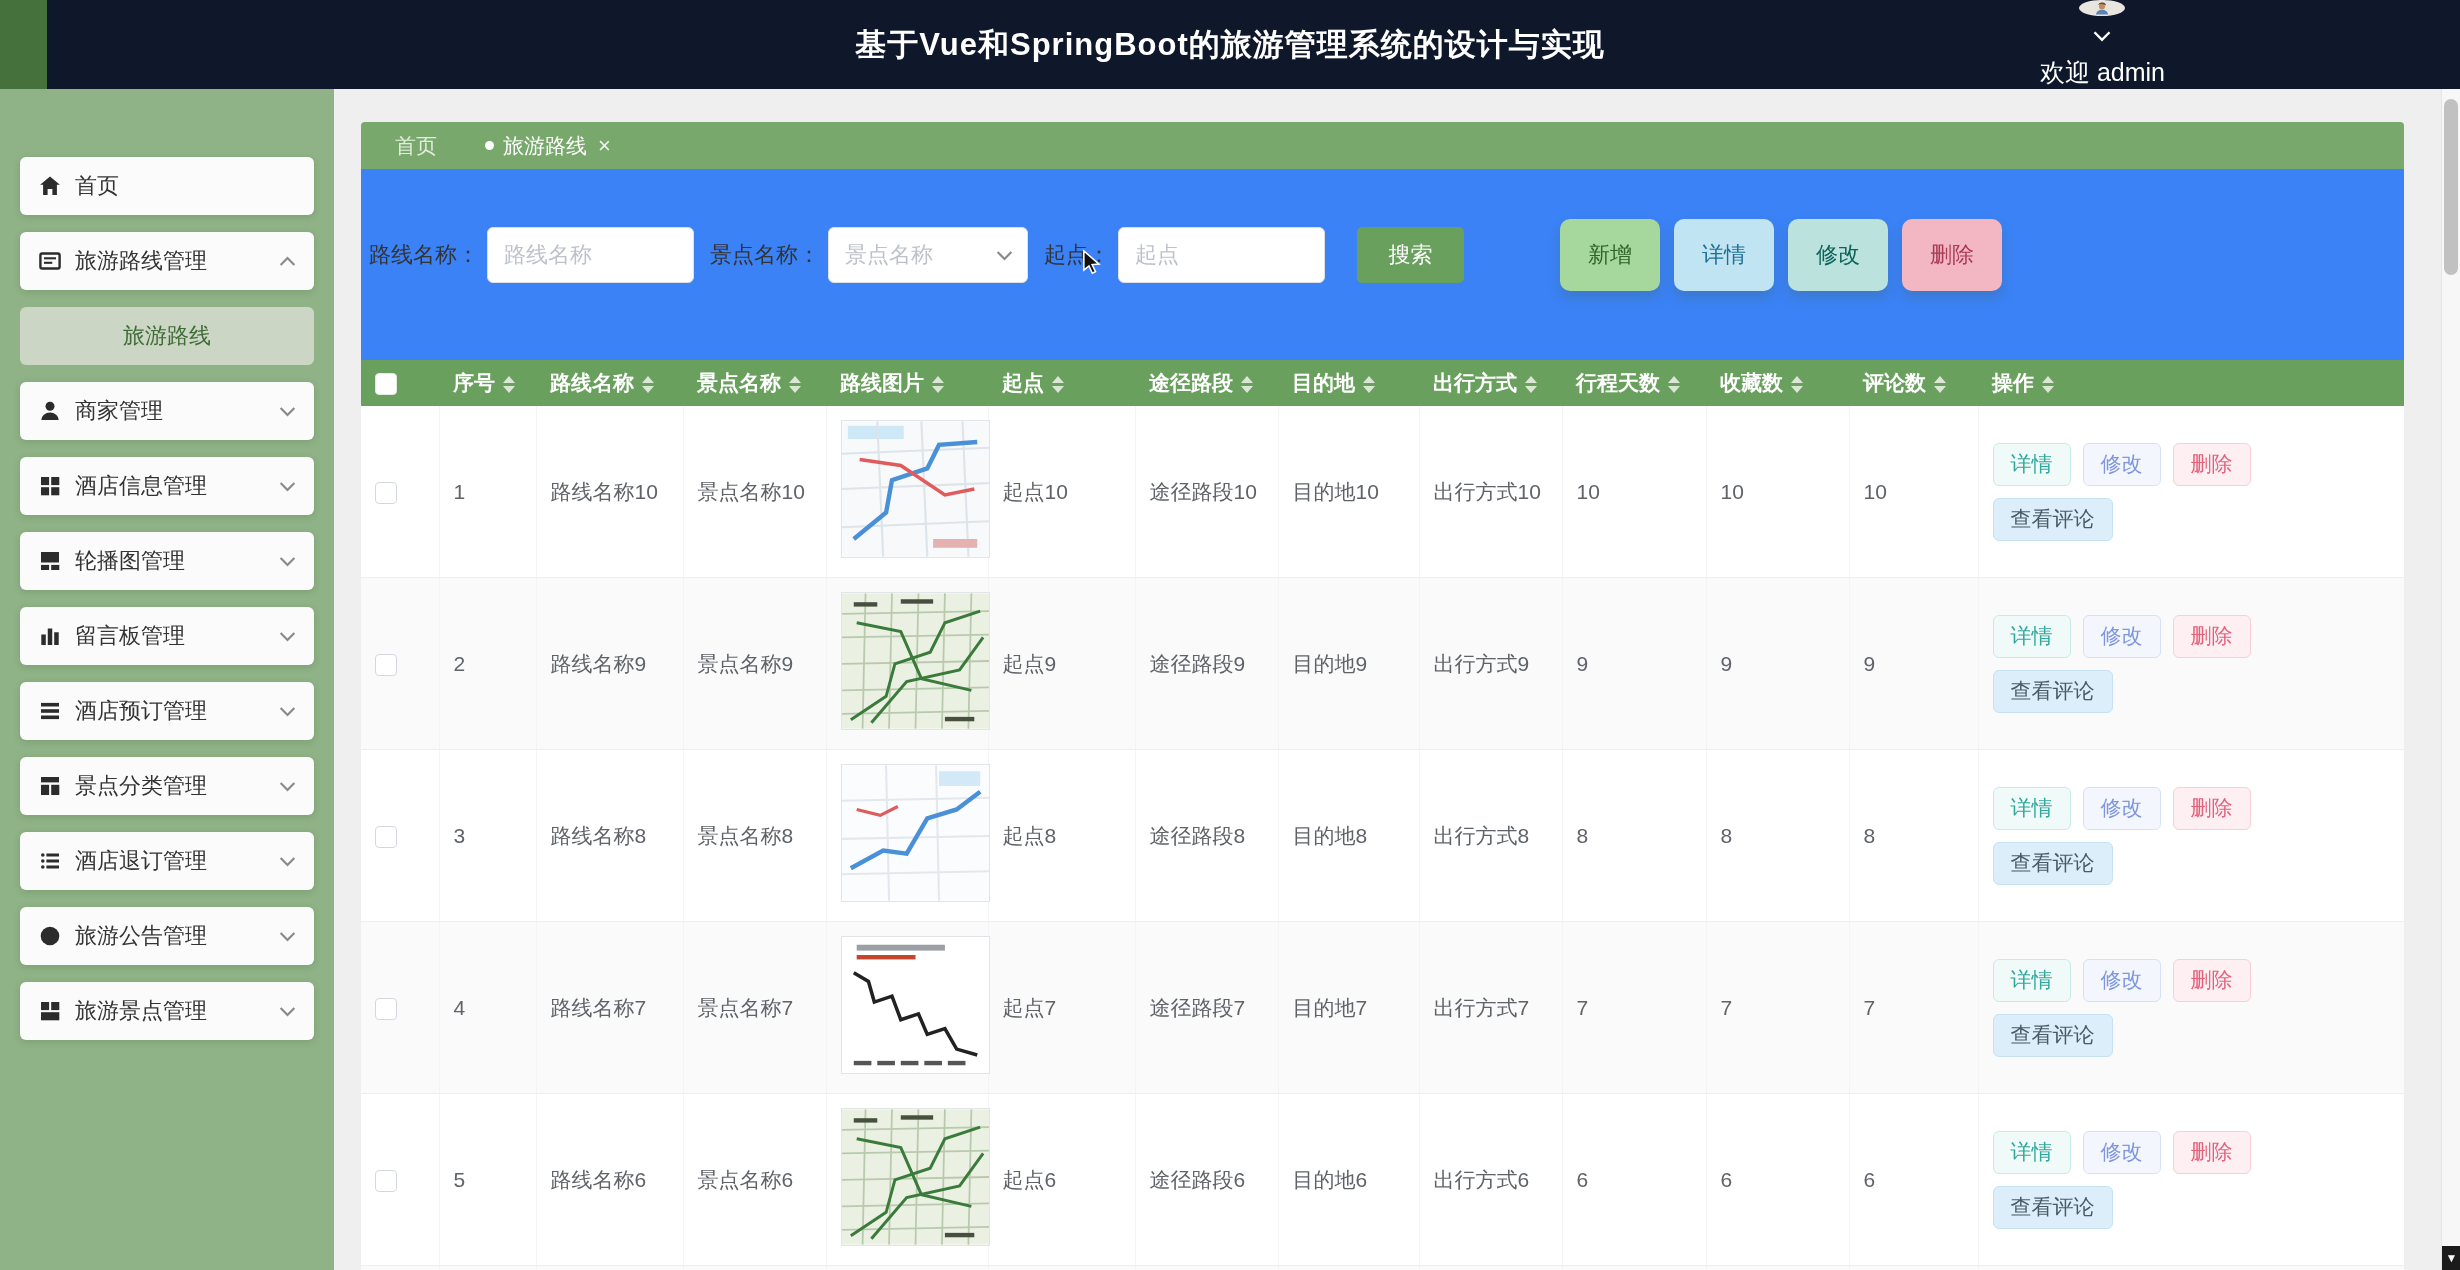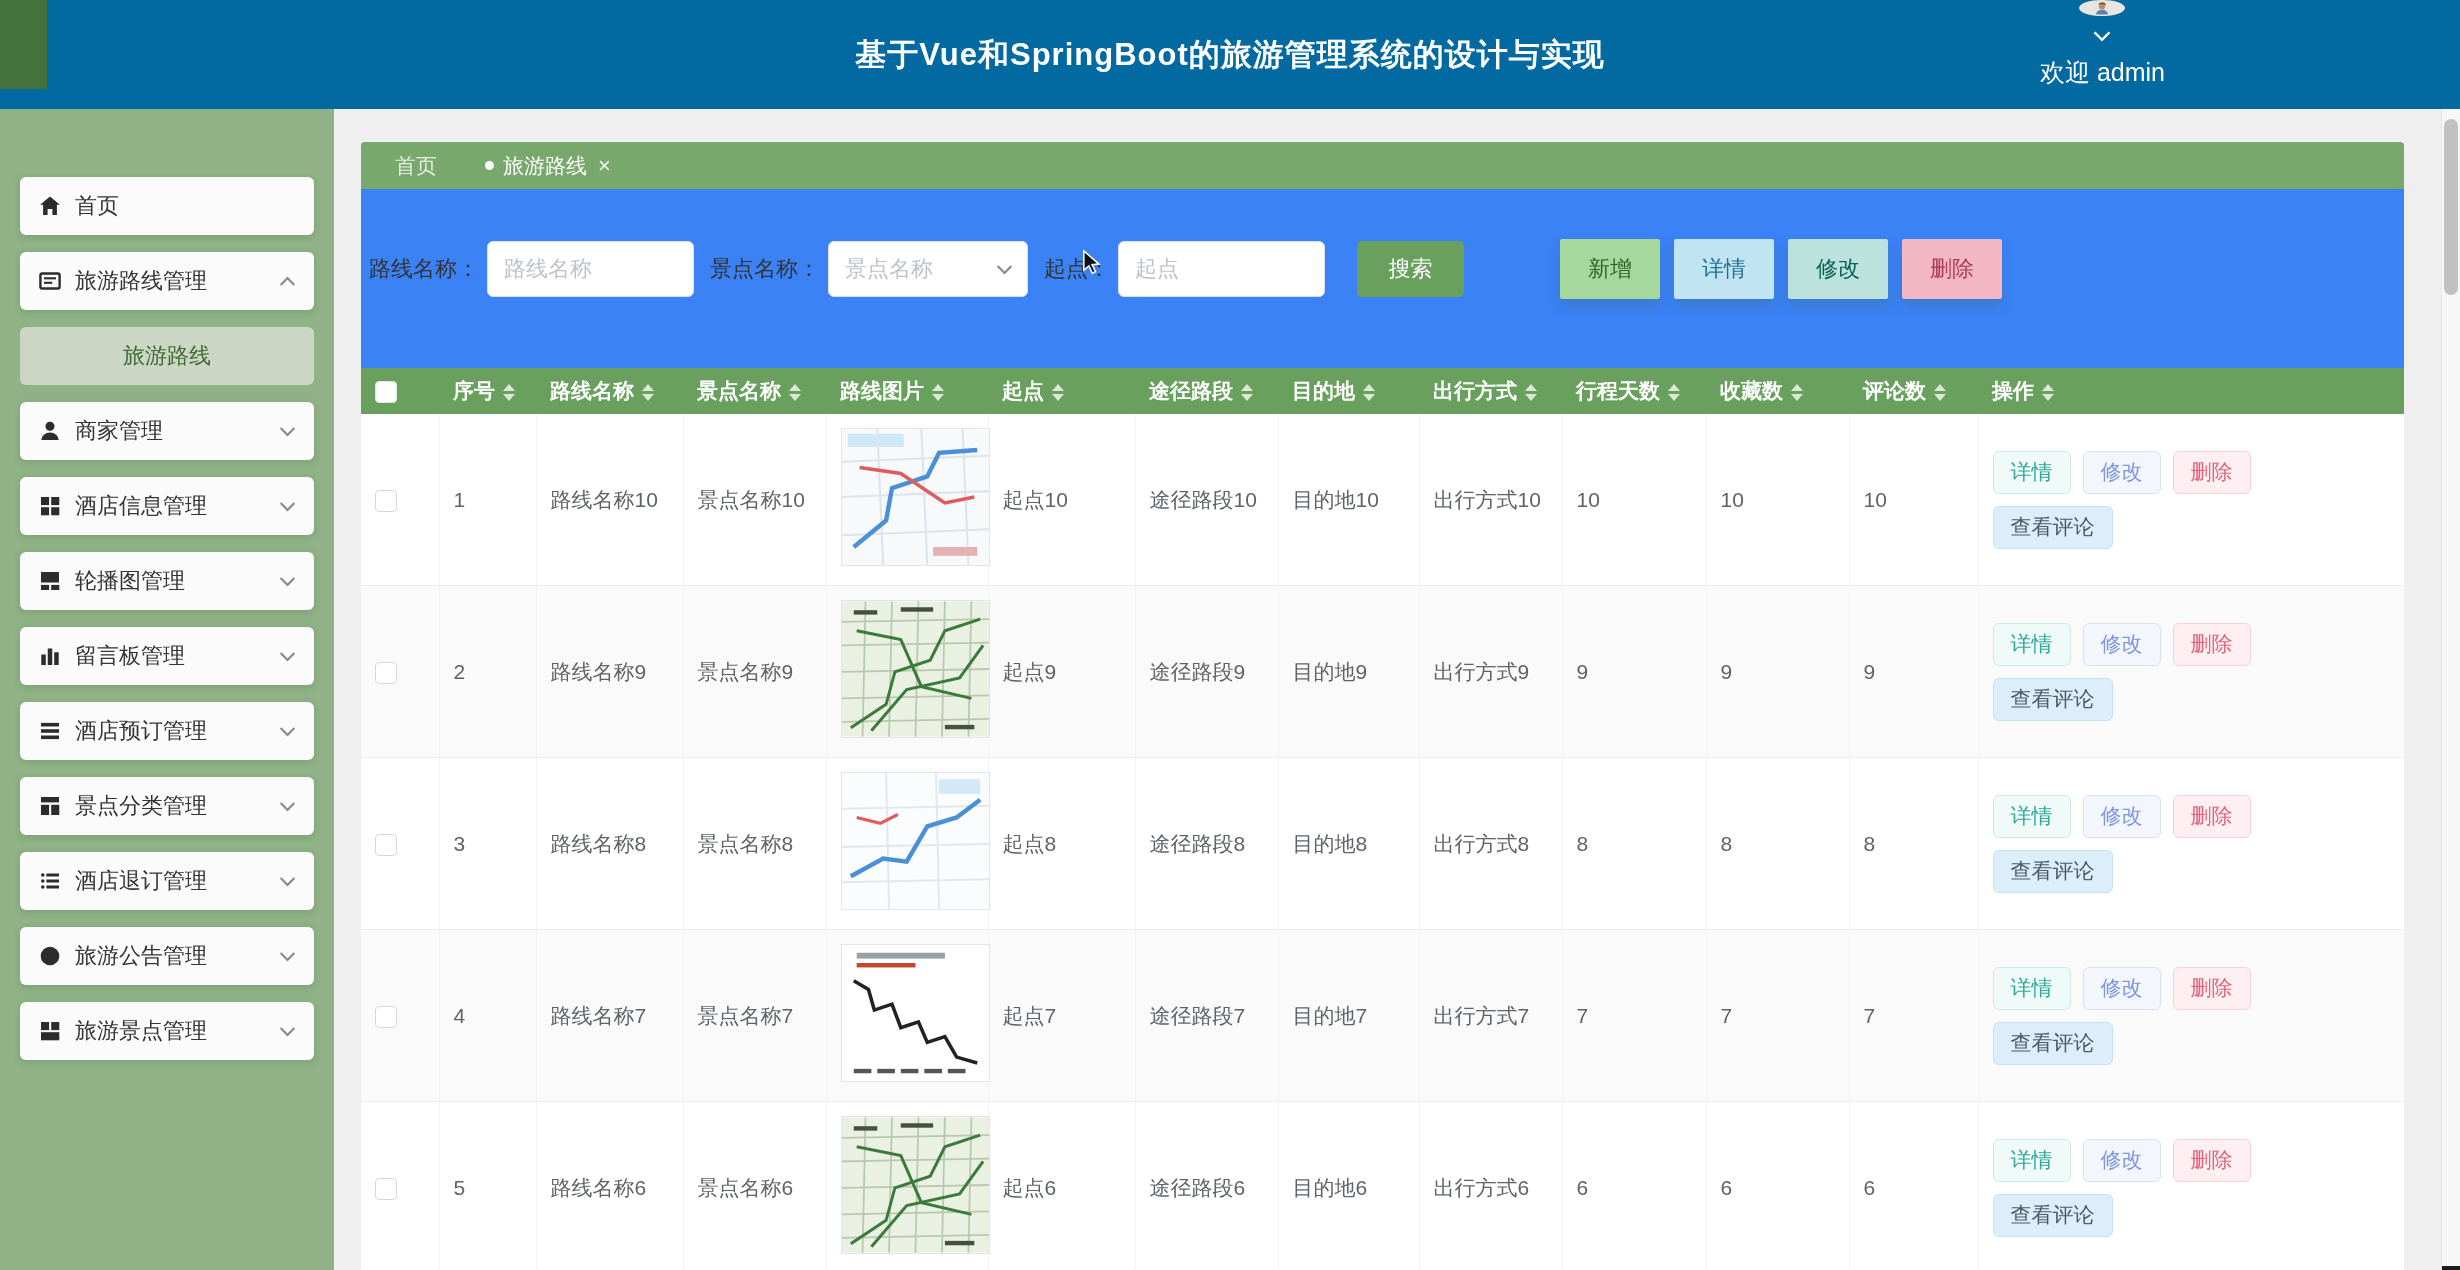--- a/index.html
+++ b/index.html
@@ -1,20 +1,20 @@
 <!DOCTYPE html>
 <html><head>
 <meta charset="utf-8">
 <style>
   * { margin:0; padding:0; box-sizing:border-box; }
   html,body { width:2460px; height:1270px; overflow:hidden; }
   body { font-family:"Liberation Sans","DejaVu Sans",sans-serif; background:#efefef; position:relative; }
 
   
-  .header { position:relative; height:109px; background:#0369a1; display:flex; align-items:center; justify-content:center; }
+  .header { position:relative; height:89px; background:#0f172a; display:flex; align-items:center; justify-content:center; }
   .logo-strip { position:absolute; left:0; top:0; width:47px; height:89px; background:#45713c; }
   .header-title { color:#fff; font-size:31px; font-weight:bold; letter-spacing:1px; }
   .user-area { position:absolute; right:295px; top:0; height:89px; display:flex; align-items:center; gap:14px;flex-direction:column; }
   .avatar { width:46px; height:46px; border-radius:50%; overflow:hidden; background:#e9e6e2; cursor:pointer; }
   .avatar svg { width:100%; height:100%; display:block; }
   .user-chevron svg { width:18px; height:12px; display:block; }
   .welcome-text { color:#fff; font-size:25px; }
 
   
   .body-row { display:flex; height:1181px; background:#efefef; }
@@ -42,21 +42,21 @@
 
   
   .search-row { display:flex; align-items:center; padding-left:8px; }
   .filter { display:flex; align-items:center; margin-right:16px; }
   .filter-label { font-size:22px; color:#333; margin-right:8px; white-space:nowrap; }
   .txt-input { width:207px; height:56px; border:1px solid #dcdfe6; border-radius:6px; font-size:22px; color:#333; padding:0 16px; outline:none; background:#fff; }
   .txt-input::placeholder { color:#bdc2ca; }
   .select-box { width:200px; height:56px; border:1px solid #dcdfe6; border-radius:6px; background:#fff; display:flex; align-items:center; justify-content:space-between; padding:0 14px 0 16px; font-size:22px; color:#bdc2ca; cursor:pointer; }
   .search-btn { margin-left:16px; width:107px; height:56px; background:#69a05e; border:none; border-radius:5px; color:#fff; font-size:22px; cursor:pointer; }
   .pill-group { margin-left:96px; display:flex; gap:14px; }
-  .pill { width:100px; height:60px; border:none; border-radius:2px; font-size:22px; cursor:pointer; box-shadow:0 7px 12px rgba(60,90,60,0.22); }
+  .pill { width:100px; height:72px; border:none; border-radius:10px; font-size:22px; cursor:pointer; box-shadow:0 7px 12px rgba(60,90,60,0.22); }
   .pill.add    { background:#a6d79c; color:#2f6528; }
   .pill.detail { background:#c1e4f2; color:#1f6f96; }
   .pill.edit   { background:#bce2de; color:#0c6358; }
   .pill.delete { background:#f3b7c4; color:#a93a54; }
 
   
   table { width:100%; border-collapse:collapse; table-layout:fixed; margin-top:69px; }
   thead th { background:#6aa05e; color:#fff; font-size:21px; font-weight:bold; height:46px; text-align:left; padding:0 8px 0 14px; white-space:nowrap; cursor:pointer; }
   .sort { display:inline-flex; flex-direction:column; margin-left:8px; vertical-align:middle; gap:3px; }
   .sort i { display:block; width:0; height:0; border-left:6px solid transparent; border-right:6px solid transparent; }

